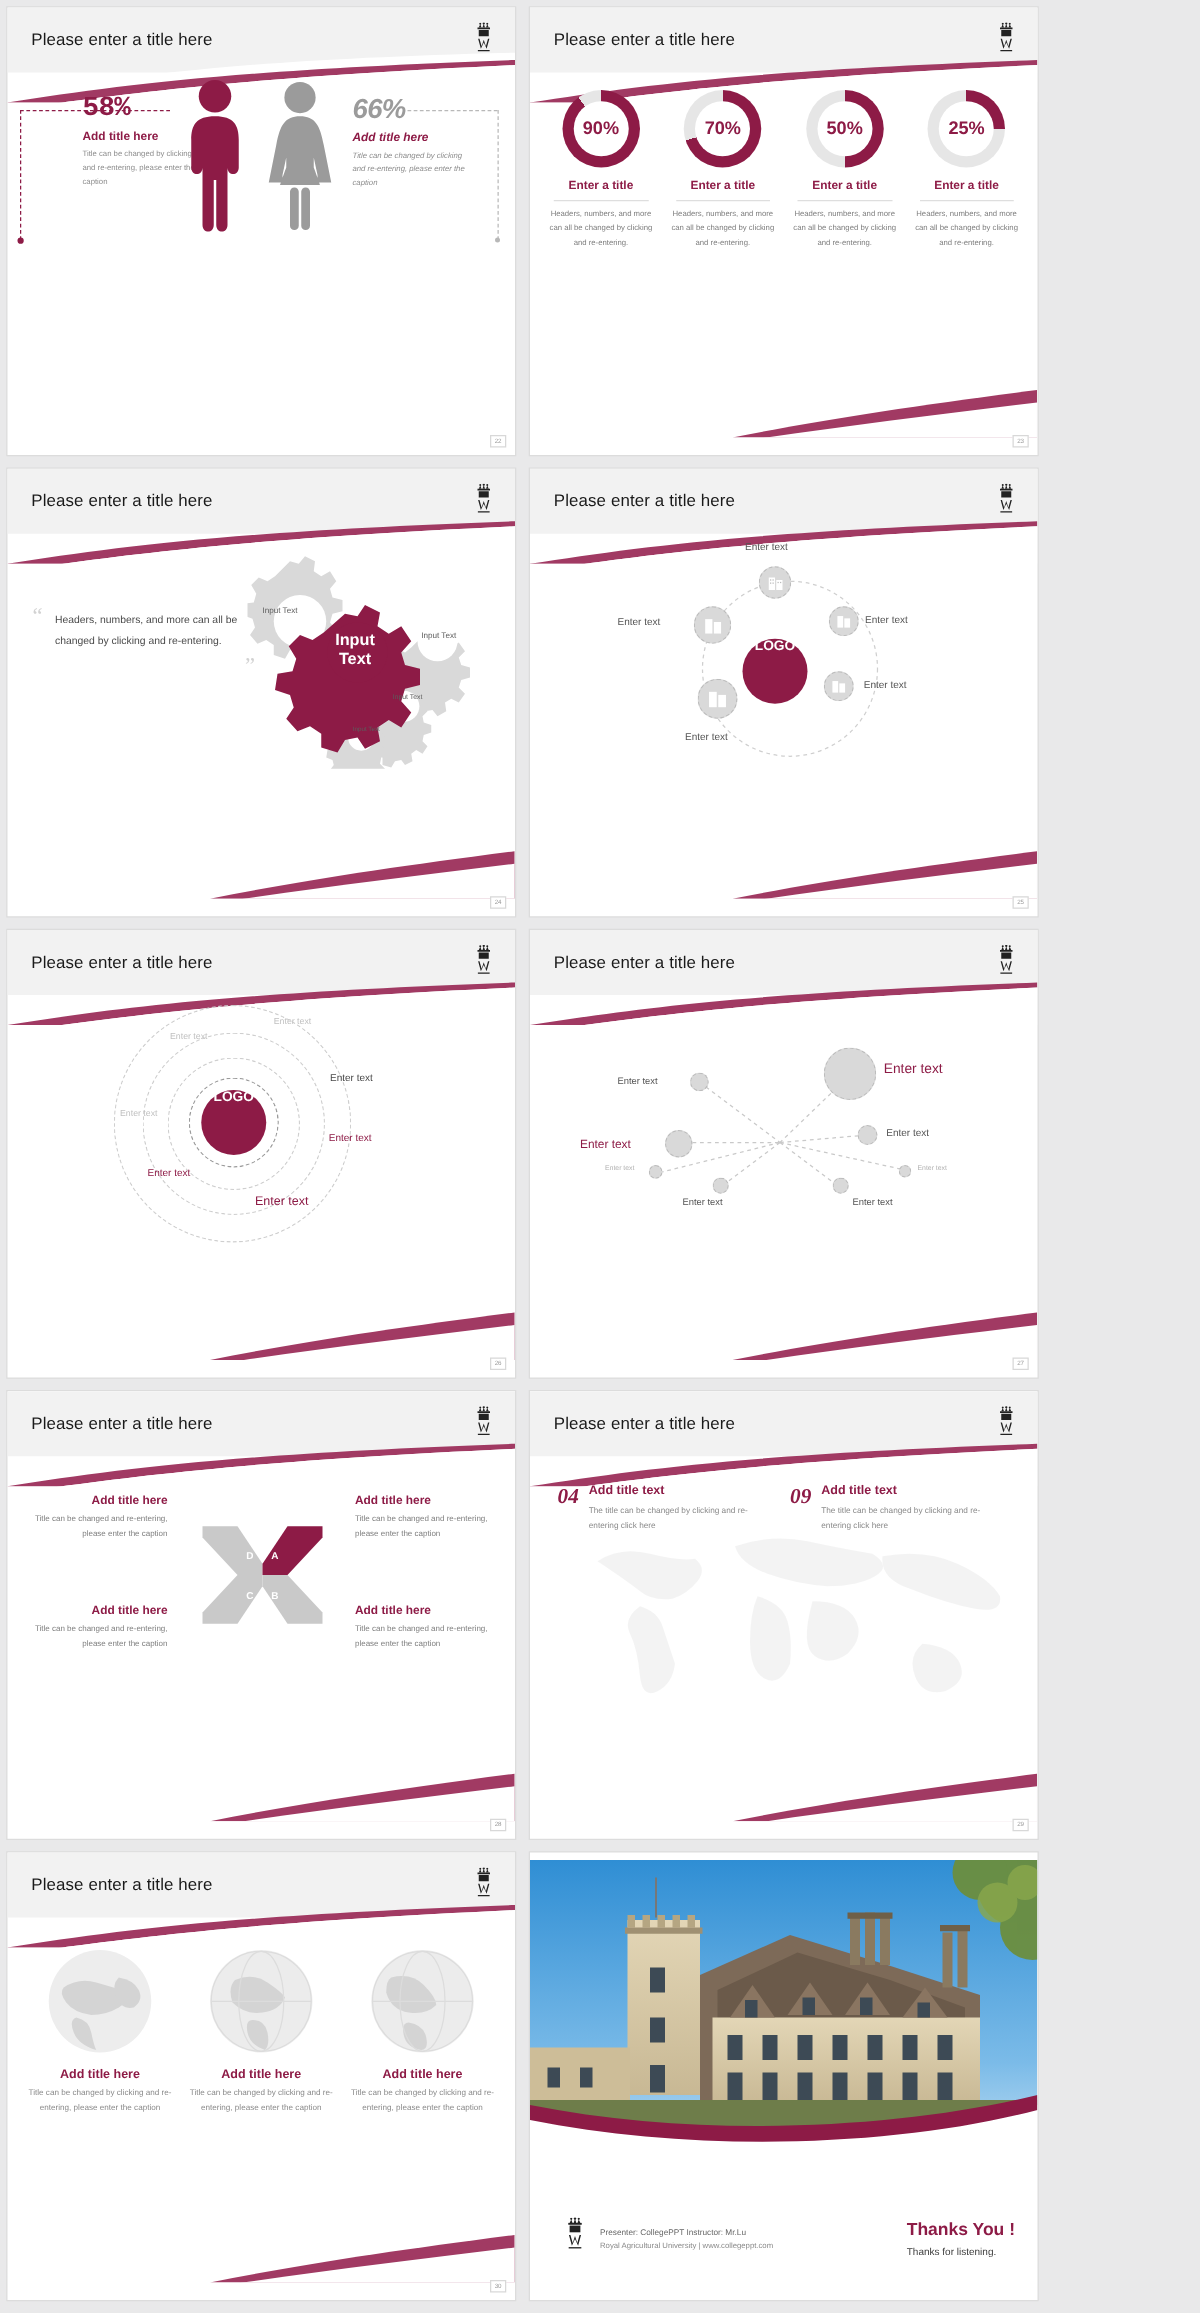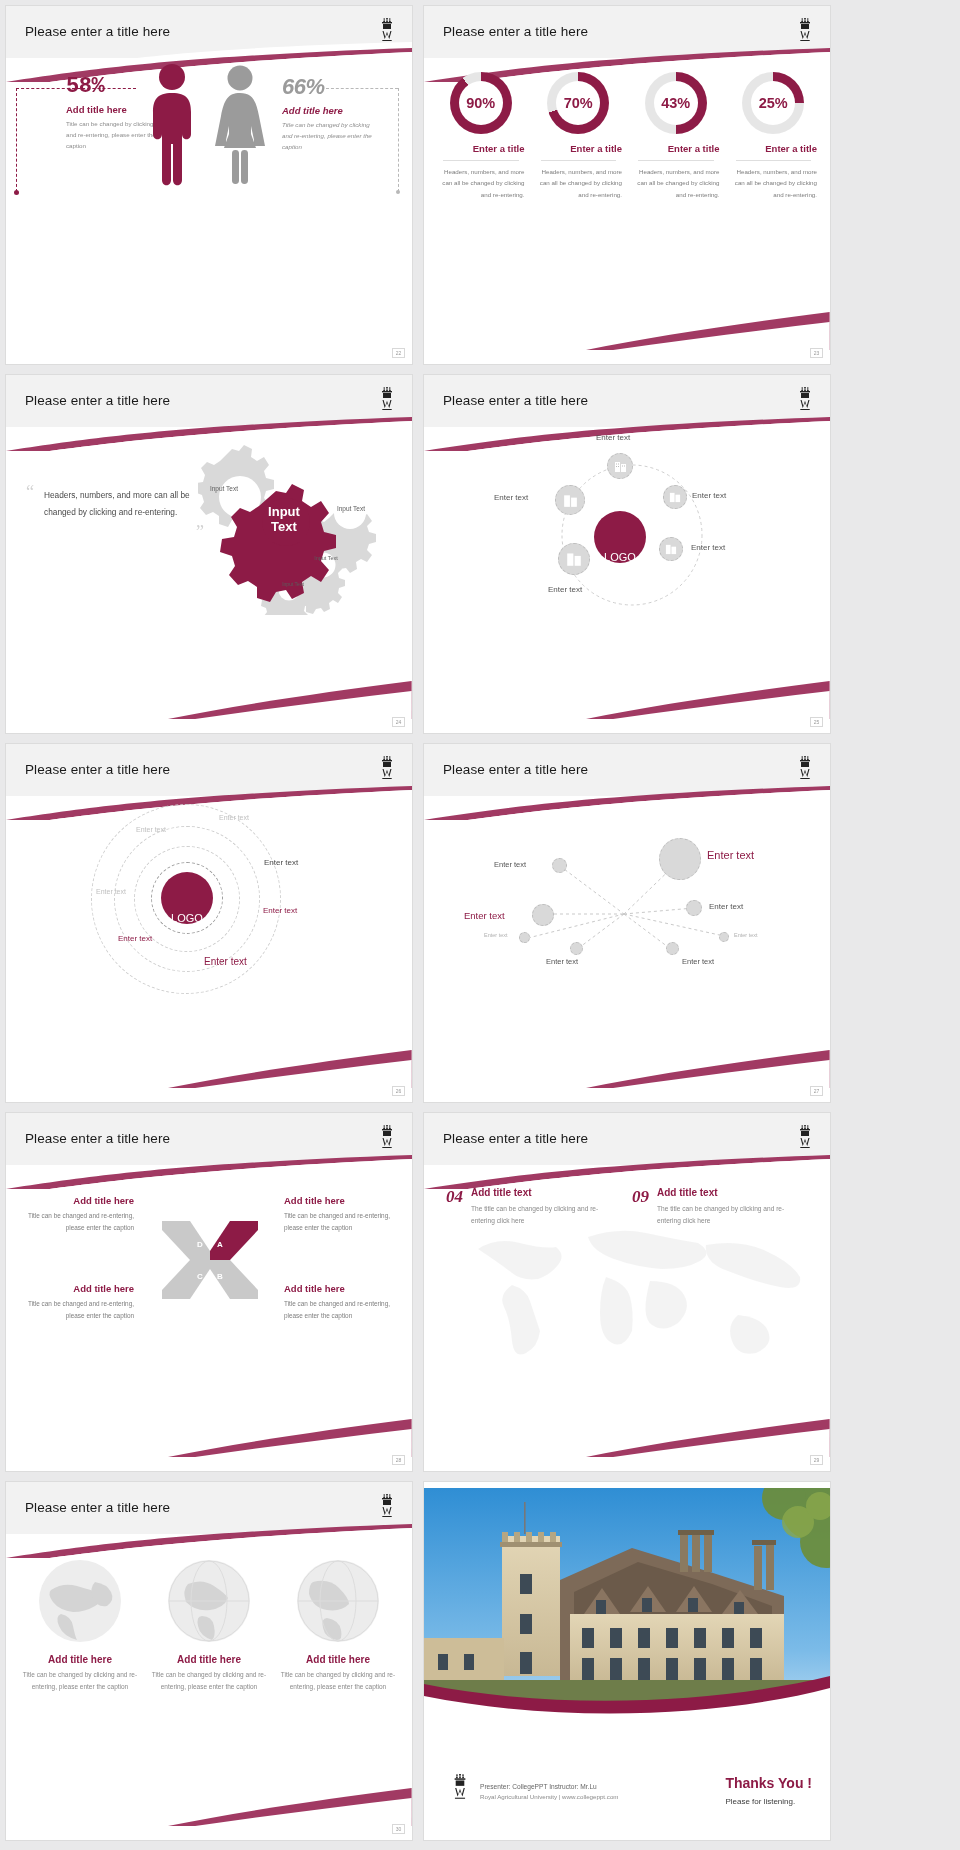--- a/index.html
+++ b/index.html
@@ -53,21 +53,21 @@
   .ppl-wrap { position: absolute; inset: 0; }
   .brk { position: absolute; border-style: dashed; border-color: #8d1b46; }
   .pct { font-size: 22px; font-weight: bold; letter-spacing: -.5px; }
   .pct.m { color: #8d1b46; font-family: Liberation Mono, monospace; }
   .pct.f { color: #9b9b9b; }
   .addtitle { font-size: 9.5px; font-weight: bold; color: #8d1b46; margin-top: 5px; }
   .capt { font-size: 6.2px; color: #8d8d8d; line-height: 1.75; margin-top: 4px; }
 
   
   .donuts { position: absolute; left: 8px; right: 8px; top: 14px; display: flex; }
-  .dcol { flex: 1; text-align: right; padding: 0 5px; }
+  .dcol { flex: 1; text-align: center; padding: 0 5px; }
   .ring { width: 62px; height: 62px; margin: 0 auto; border-radius: 50%; position: relative; }
   .ring::after {
     content: ""; position: absolute; inset: 9px; border-radius: 50%; background: #fff;
   }
   .ring-val {
     position: absolute; inset: 0; display: flex; align-items: center; justify-content: center;
     font-size: 14.5px; font-weight: bold; color: #8d1b46; z-index: 2;
   }
   .d-title { font-size: 9.5px; font-weight: bold; color: #8d1b46; margin-top: 9px; }
   .d-rule { height: 1px; background: #dedede; margin: 6px 6px 0; }
@@ -76,22 +76,22 @@
   
   .quote { position: absolute; left: 20px; top: 56px; width: 178px; }
   .qmark { font-size: 18px; color: #d2d2d2; font-family: "Liberation Serif", serif; line-height: 1; }
   .qtext { font-size: 8.3px; color: #4a4a4a; line-height: 2.05; }
   .gear-lbl { position: absolute; font-size: 6.5px; color: #5c5c5c; text-align: center; line-height: 1.3; z-index: 5; }
   .gear-lbl.big { font-size: 13px; font-weight: bold; color: #fff; line-height: 1.15; }
 
   
   .logo-circle {
     position: absolute; border-radius: 50%; background: #8d1b46;
-    display: flex; align-items: flex-end; justify-content: center;
-    color: #fff; font-weight: normal; z-index: 6;
+    display: flex; align-items: flex-start; justify-content: center;
+    color: #fff; font-weight: bold; z-index: 6;
   }
   .node {
     position: absolute; border-radius: 50%; background: #d9d9d9;
     border: 1px dashed #bdbdbd; display: flex; align-items: center; justify-content: center;
     z-index: 5;
   }
   .etxt { position: absolute; font-size: 8px; color: #555; z-index: 6; white-space: nowrap; }
   .ring-dash { position: absolute; border: 1px dashed #cfcfcf; border-radius: 50%; }
 
   
@@ -210,21 +210,21 @@
         <div class="dcol">
           <div class="ring" style="background:conic-gradient(#8d1b46 0% 70%, #e6e6e6 70% 100%);">
             <div class="ring-val">70%</div>
           </div>
           <div class="d-title">Enter a title</div>
           <div class="d-rule"></div>
           <div class="d-body">Headers, numbers, and more can all be changed by clicking and re-entering.</div>
         </div>
         <div class="dcol">
           <div class="ring" style="background:conic-gradient(#8d1b46 0% 50%, #e6e6e6 50% 100%);">
-            <div class="ring-val">43%</div>
+            <div class="ring-val">50%</div>
           </div>
           <div class="d-title">Enter a title</div>
           <div class="d-rule"></div>
           <div class="d-body">Headers, numbers, and more can all be changed by clicking and re-entering.</div>
         </div>
         <div class="dcol">
           <div class="ring" style="background:conic-gradient(#8d1b46 0% 25%, #e6e6e6 25% 100%);">
             <div class="ring-val">25%</div>
           </div>
           <div class="d-title">Enter a title</div>
@@ -774,21 +774,21 @@
             </g>
 
           <rect x="0" y="192" width="406" height="40" fill="#6e7d4a"></rect>
         </g>
 
         <path d="M0 196 C140 224, 300 214, 406 188 L406 200 C300 228, 140 236, 0 208 Z" fill="#8d1b46"></path>
       </svg>
     </div>
     <div class="thx">
       <div class="thx-main">Thanks You !</div>
-      <div class="thx-sub">Please for listening.</div>
+      <div class="thx-sub">Thanks for listening.</div>
     </div>
     <svg style="position:absolute;left:26px;bottom:38px;width:20px;height:28px;z-index:9;" viewBox="0 0 18 26">
       <g fill="#222">
           <rect x="4" y="4" width="10" height="1.4"></rect>
           <rect x="5" y="6" width="8" height="5"></rect>
       <path d="M5 4 L6.2 1.4 L7.2 4 Z M8 4 L9 1 L10 4 Z M10.8 4 L11.8 1.4 L13 4 Z"></path>
       <circle cx="6.2" cy="1" r=".8"></circle>
           <circle cx="9" cy=".7" r=".9"></circle>
           <circle cx="11.8" cy="1" r=".8"></circle>
       <path d="M4.5 13 L5.6 13 L7.3 19 L9 13.8 L10.7 19 L12.4 13 L13.5 13 L11.3 21 L9 16 L6.7 21 Z"></path>

